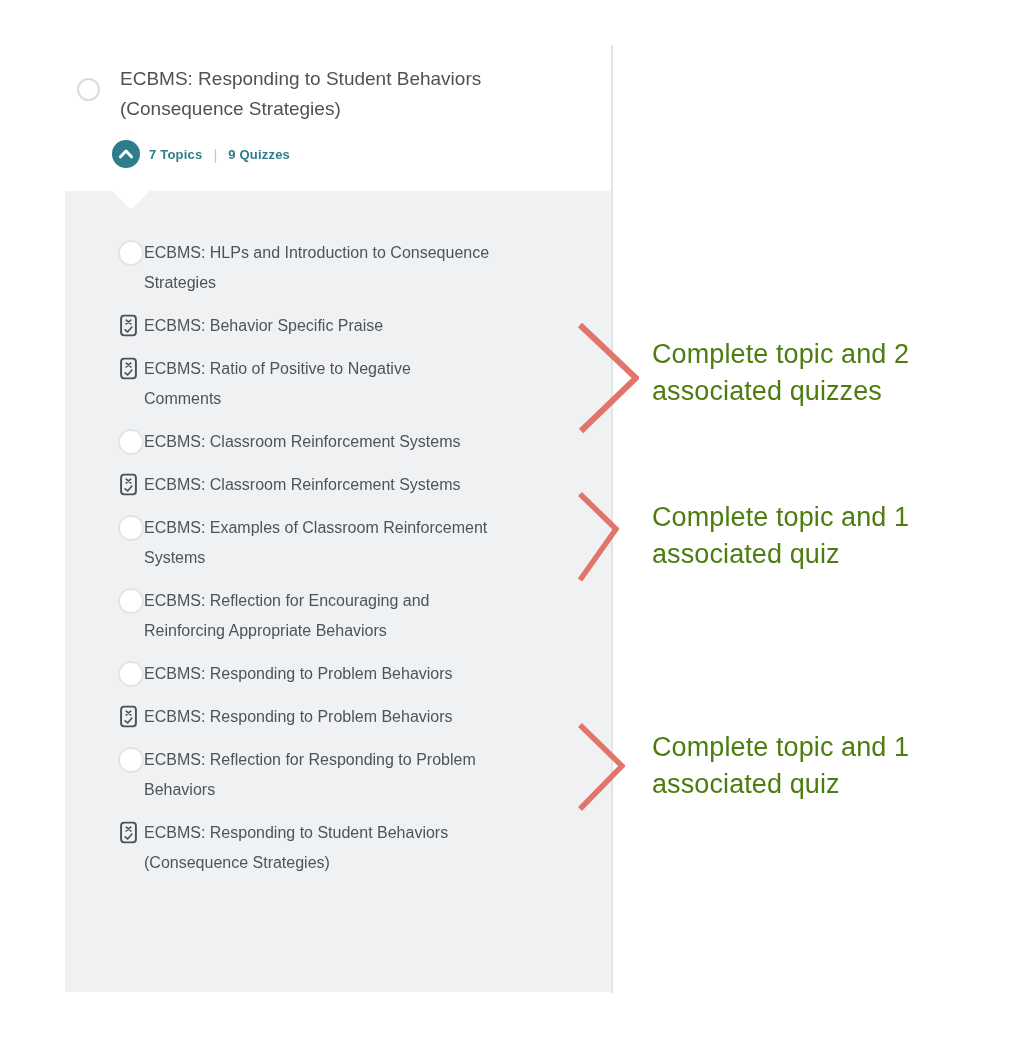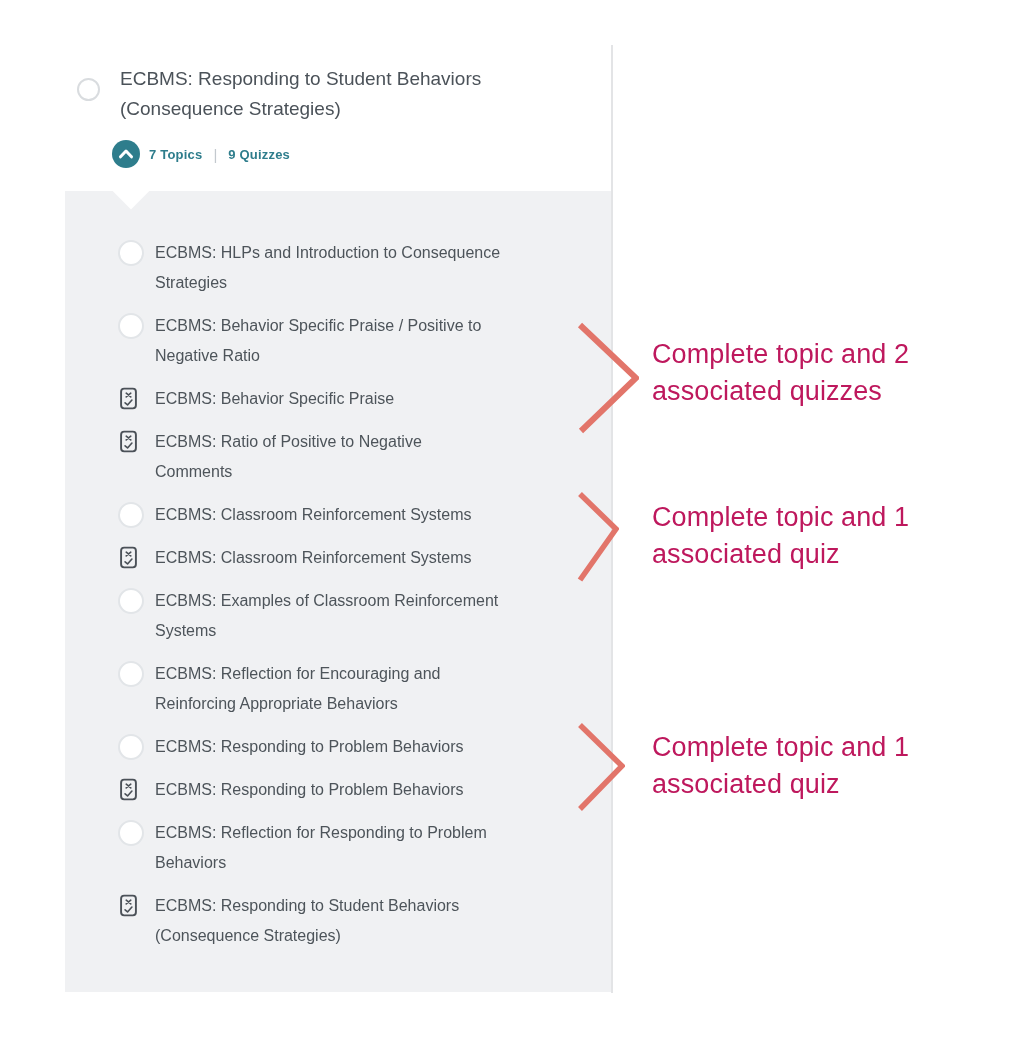--- a/index.html
+++ b/index.html
@@ -31,38 +31,38 @@
 
   
   .panel{
     position:absolute;left:65px;top:191px;width:548px;height:801px;background:#f0f1f3;
     box-sizing:border-box;padding:47px 20px 0 53px;z-index:1;
   }
   .notch{
     position:absolute;left:53px;top:-13px;width:26px;height:26px;background:#ffffff;
     transform:rotate(45deg);
   }
-  .item{display:flex;gap:11px;margin-bottom:13px;cursor:pointer;}
+  .item{display:flex;margin-bottom:13px;cursor:pointer;}
   .icon-cell{flex:0 0 26px;width:26px;display:flex;align-items:flex-start;}
   .topic-circle{
     width:26px;height:26px;border-radius:50%;background:#ffffff;
     border:2px solid #e2e5e8;box-sizing:border-box;margin-top:2px;
   }
   .quiz-svg{width:19px;height:23px;margin-top:3px;margin-left:1px;}
   .item .label{
     font-size:16px;line-height:30px;color:#4d545a;white-space:pre-line;max-width:430px;
   }
 
   
   .anno-arrow{position:absolute;z-index:4;}
   .anno-arrow.a1{left:577px;top:322px;width:62px;height:112px;}
   .anno-arrow.a2{left:577px;top:491px;width:42px;height:92px;}
   .anno-arrow.a3{left:577px;top:722px;width:48px;height:90px;}
   .anno-text{
-    position:absolute;z-index:4;font-size:27px;line-height:37px;color:#be185d;
+    position:absolute;z-index:4;font-size:27px;line-height:37px;color:#4d7c0f;
     white-space:pre-line;letter-spacing:.1px;
   }
   .anno-text.t1{left:652px;top:336px;}
   .anno-text.t2{left:652px;top:499px;}
   .anno-text.t3{left:652px;top:729px;}
 </style>
 </head>
 <body>
 
 <div class="canvas">
@@ -89,28 +89,20 @@
     <div id="topics-list">
   <div class="item">
     <span class="icon-cell">
       <span class="topic-circle"></span>
 
     </span>
     <span class="label">ECBMS: HLPs and Introduction to Consequence
 Strategies</span>
   </div>
 
-  <div class="item">
-    <span class="icon-cell">
-      <span class="topic-circle"></span>
-
-    </span>
-    <span class="label">ECBMS: Behavior Specific Praise / Positive to
-Negative Ratio</span>
-  </div>
 
   <div class="item">
     <span class="icon-cell">
 
       <svg class="quiz-svg" viewBox="0 0 20 24">
         <rect x="2.2" y="1.6" width="15.6" height="20.8" rx="3.2" fill="none" stroke="#4b5158" stroke-width="2"></rect>
         <path d="M7.6 6.4 L12.4 10.4 M12.4 6.4 L7.6 10.4" stroke="#4b5158" stroke-width="1.7" fill="none" stroke-linecap="round"></path>
         <path d="M6.4 16.6 L9 18.8 L13.6 13.6" stroke="#4b5158" stroke-width="1.7" fill="none" stroke-linecap="round" stroke-linejoin="round"></path>
       </svg>
     </span>

